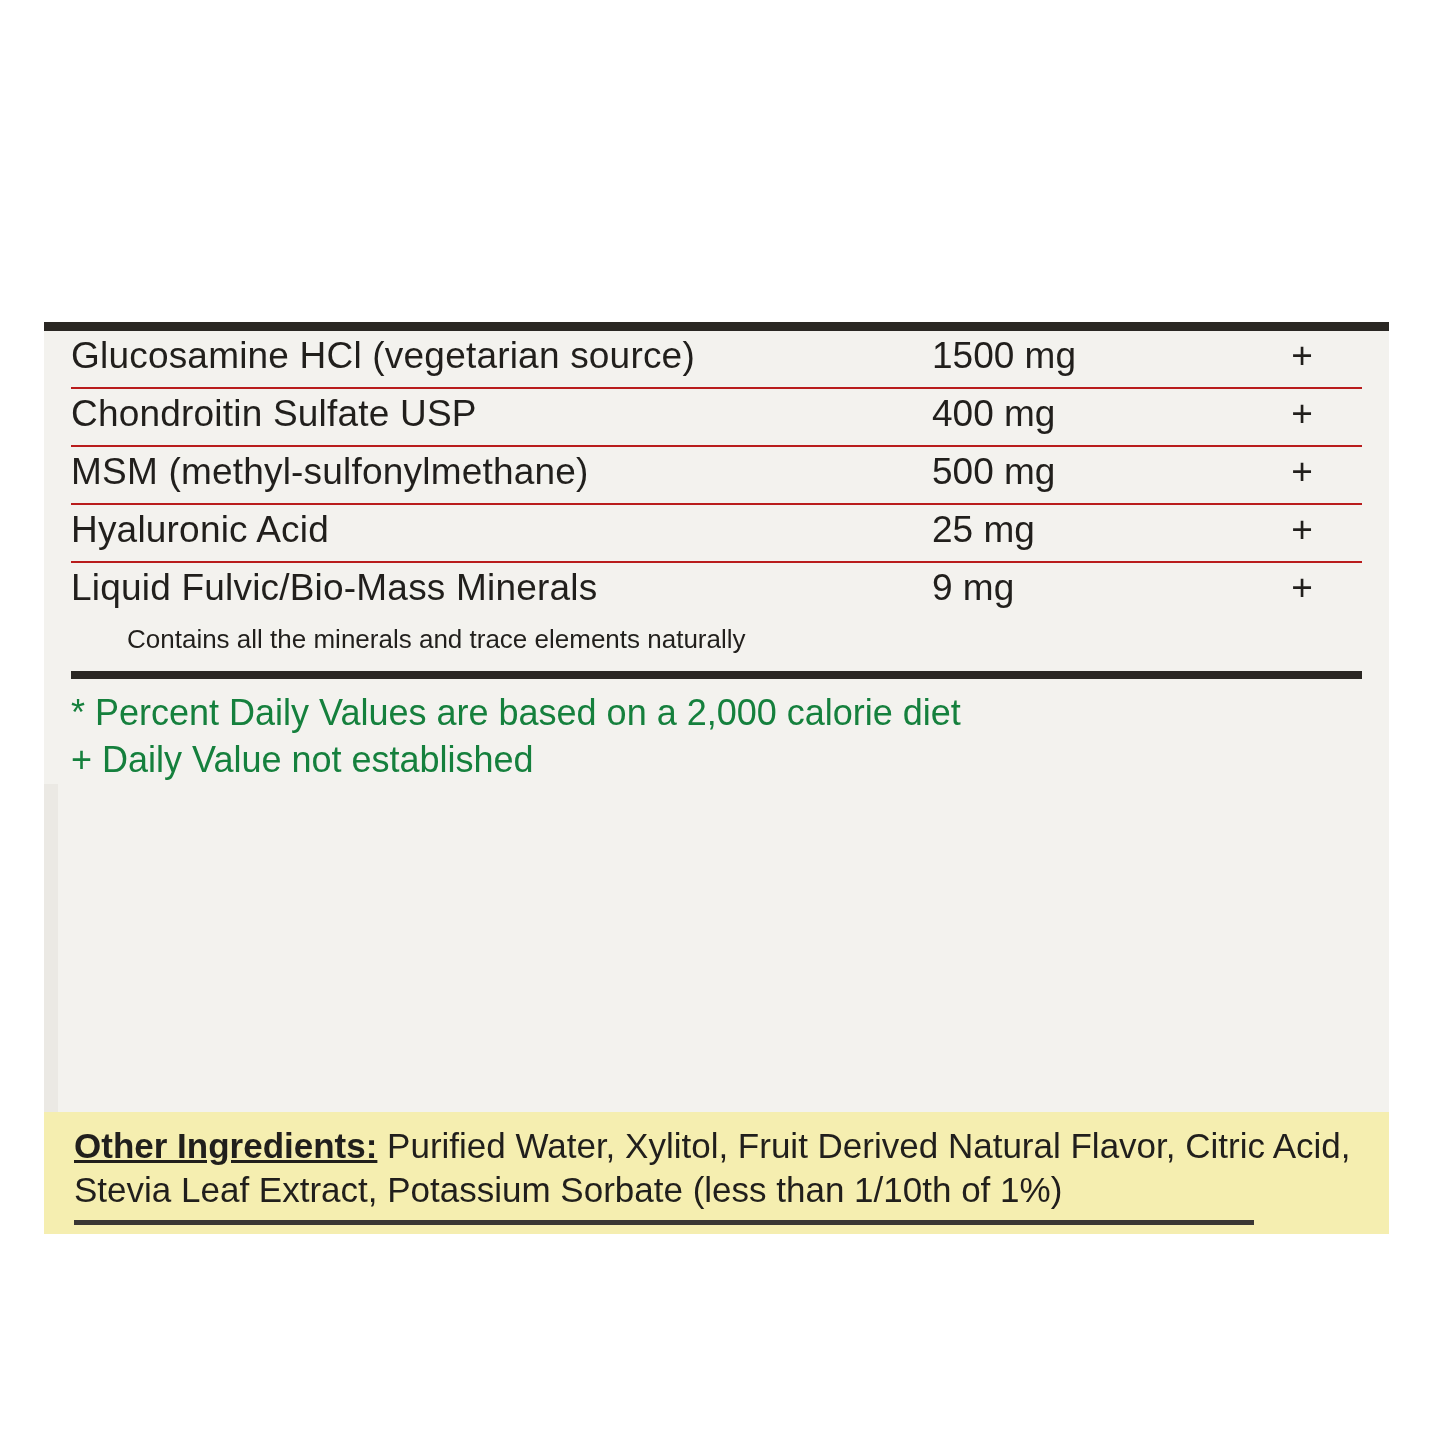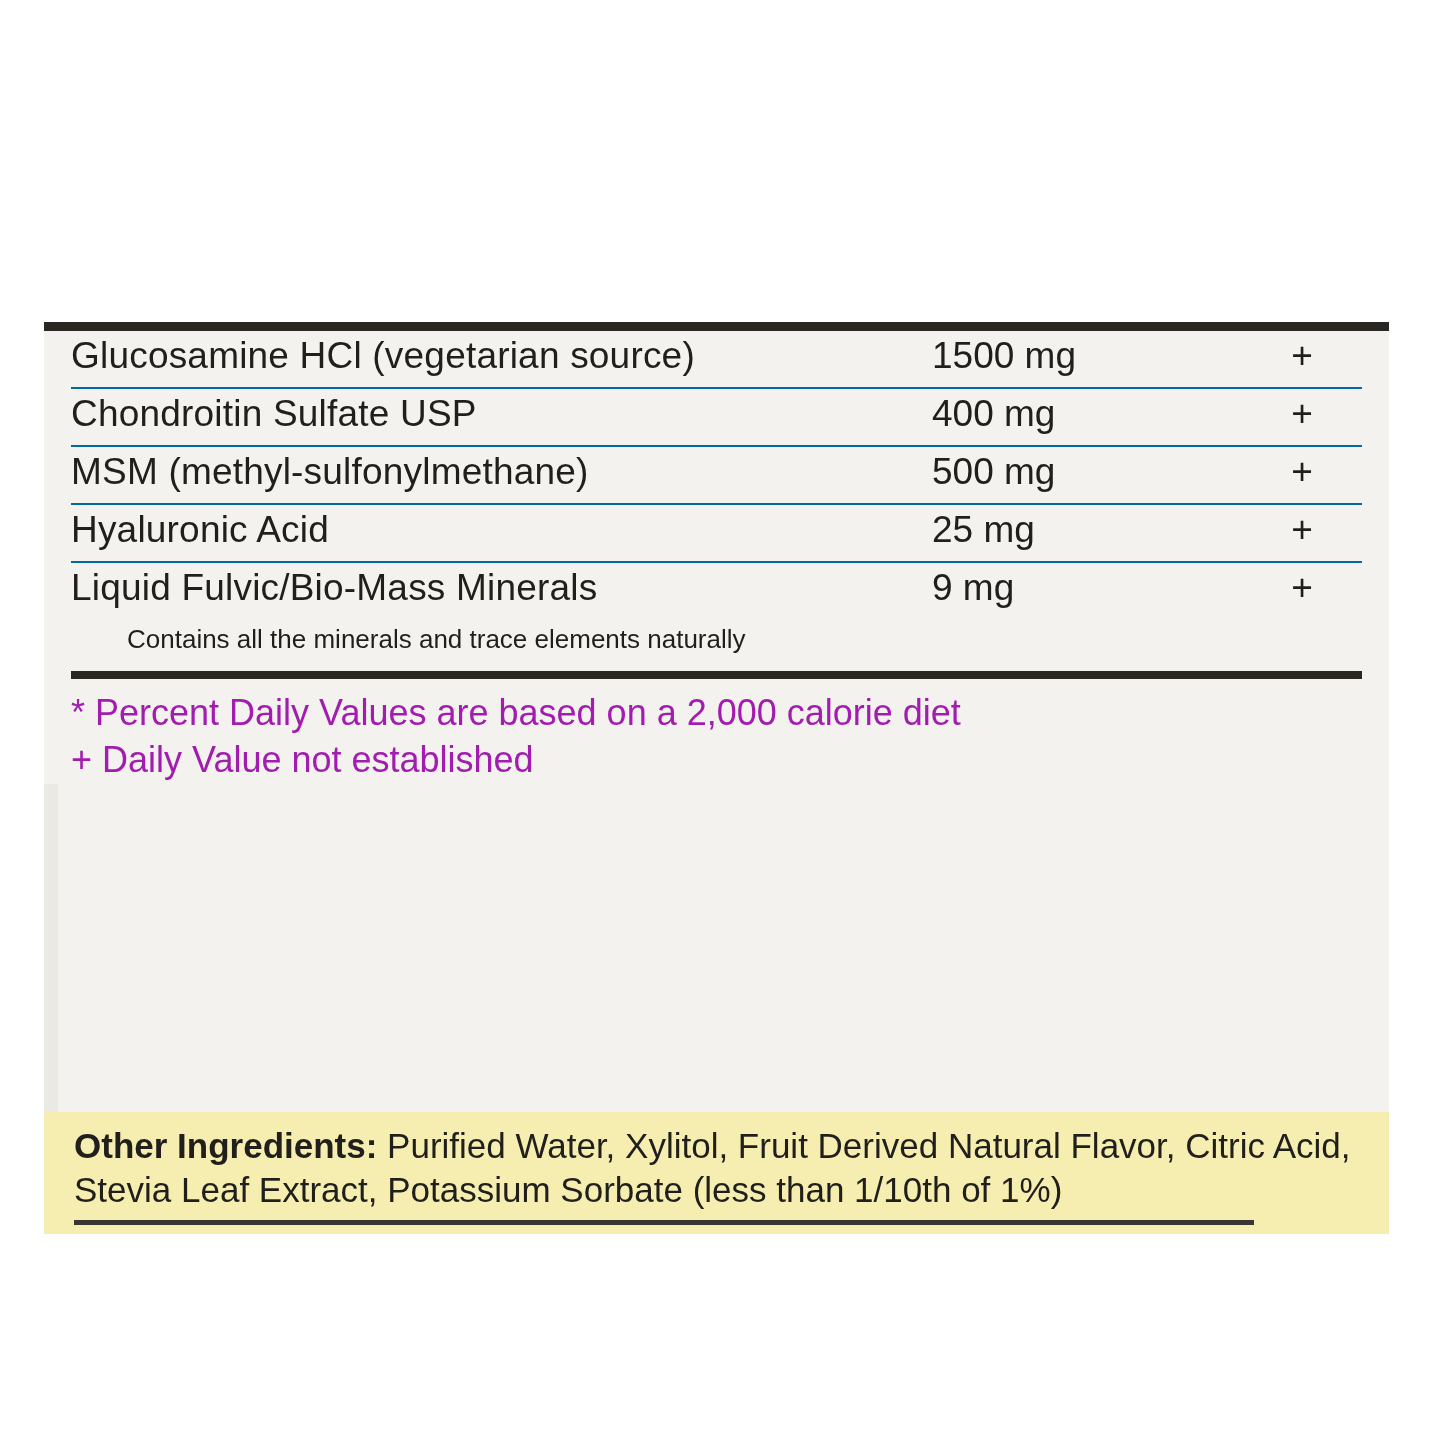--- a/index.html
+++ b/index.html
@@ -52,21 +52,21 @@
     box-sizing: border-box;
   }
 
   
   .nutrient-row {
     position: relative;
     display: flex;
     align-items: baseline;
     height: 58px;
     box-sizing: border-box;
-    border-bottom: 2px solid #0369a1;
+    border-bottom: 2px solid #b91c1c;
     margin: 0 27px;
     padding-top: 4px;
   }
   .nutrient-row.last {
     border-bottom: none;
   }
   .nutrient-name {
     flex: 1 1 auto;
     font-size: 37px;
     color: #211f1c;
@@ -103,41 +103,42 @@
   .rule-mid {
     margin: 14px 27px 0 27px;
     height: 8px;
     background: #2a2723;
   }
 
   .footnotes {
     margin: 10px 27px 0 27px;
     font-size: 36px;
     line-height: 1.32;
-    color: #a21caf;
+    color: #15803d;
   }
 
   
   #other-ingredients {
     position: absolute;
     left: 44px;
     top: 1112px;
     width: 1345px;
     height: 122px;
     background: #f5eeb0;
     box-sizing: border-box;
   }
   #other-ingredients .oi-inner {
     padding: 12px 30px 0 30px;
     font-size: 35px;
     line-height: 1.26;
     color: #211f1c;
   }
   .oi-label {
     font-weight: bold;
+    text-decoration: underline;
   }
   
   .rule-bottom {
     position: absolute;
     left: 30px;
     top: 108px;
     width: 1180px;
     height: 5px;
     background: #3a3733;
   }

